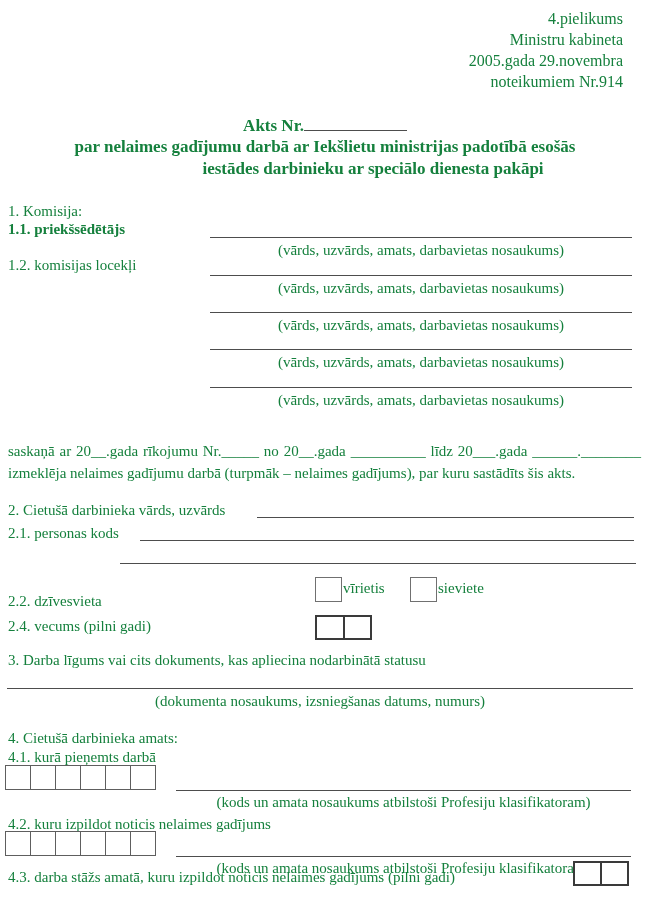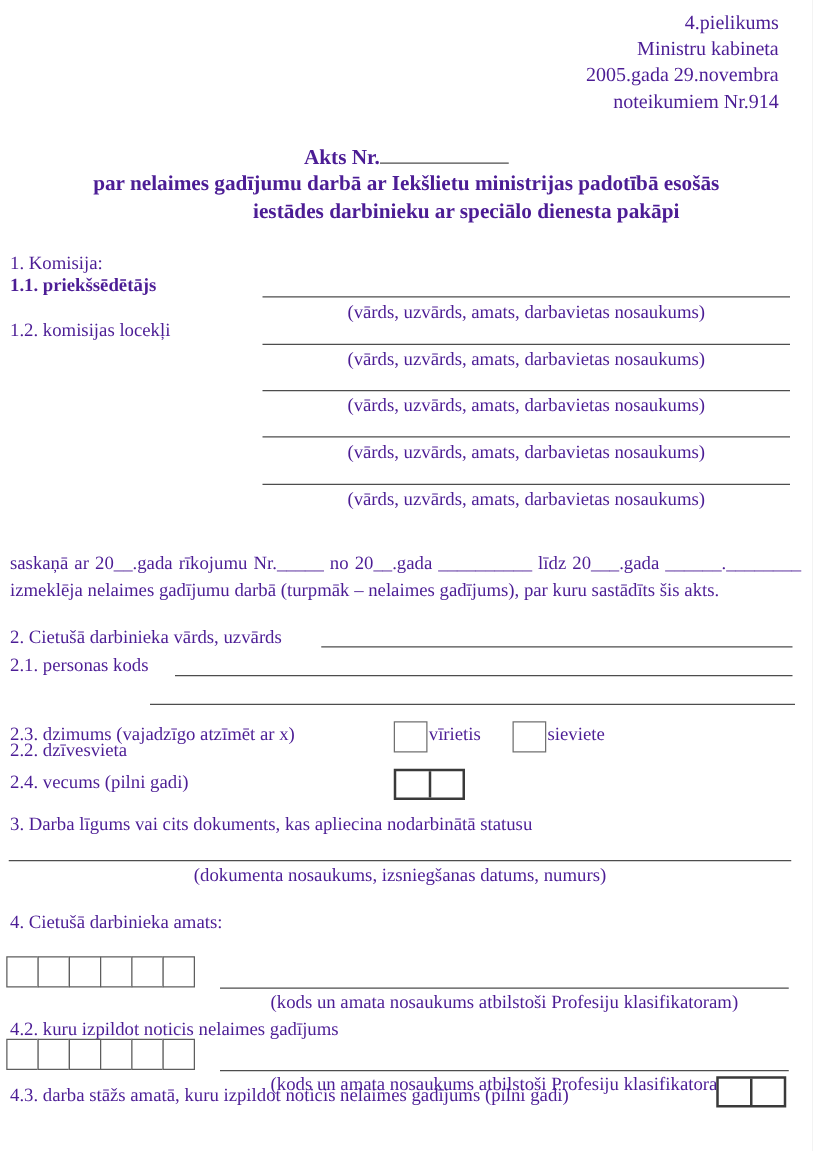--- a/index.html
+++ b/index.html
@@ -2,21 +2,21 @@
 <html><head>
 <meta charset="utf-8">
 <style>
   html,body{margin:0;padding:0;background:#e9e9e9;}
   .page{
     position:relative;
     width:650px;height:921px;
     margin:0 auto;
     background:#ffffff;
     font-family:"Liberation Serif","DejaVu Serif",serif;
-    color:#4c1d95;
+    color:#15803d;
     font-size:15px;
     overflow:hidden;
   }
   .abs{position:absolute;white-space:nowrap;}
   .hdr{position:absolute;top:8px;right:27px;text-align:right;font-size:16px;line-height:21px;}
   .title-line{position:absolute;left:0;width:650px;text-align:center;font-weight:bold;font-size:17px;}
   .blankline{display:inline-block;height:17px;border-bottom:1.5px solid #4d4d4d;vertical-align:baseline;}
   .rule{position:absolute;height:0;border-top:1.5px solid #4d4d4d;}
   .cap{position:absolute;text-align:center;font-size:15px;line-height:18px;}
   .chk{position:absolute;width:25px;height:23px;border:1px solid #707070;background:#fff;}
@@ -65,38 +65,38 @@
 
   <div class="abs" style="top:502px;left:8px;">2. Cietušā darbinieka vārds, uzvārds</div>
   <div class="rule" style="top:517px;left:257px;width:377px;"></div>
 
   <div class="abs" style="top:525px;left:8px;">2.1. personas kods</div>
   <div class="rule" style="top:540px;left:140px;width:494px;"></div>
 
   <div class="abs" style="top:560px;left:8px;margin-top:33px;">2.2. dzīvesvieta</div>
   <div class="rule" style="top:563px;left:120px;width:516px;"></div>
 
-  <div class="abs" style="top:580px;left:8px;">2.3. dzimums (vajadzīgo atzīmēt ar x)</div>
   <div class="chk" style="top:577px;left:315px;"></div>
   <div class="abs" style="top:580px;left:343px;">vīrietis</div>
   <div class="chk" style="top:577px;left:410px;"></div>
   <div class="abs" style="top:580px;left:438px;">sieviete</div>
 
   <div class="abs" style="top:618px;left:8px;">2.4. vecums (pilni gadi)</div>
   <div class="twocell" style="top:615px;left:315px;width:53px;">
     <div class="c"></div>
     <div class="c"></div>
   </div>
 
   <div class="abs" style="top:652px;left:8px;">3. Darba līgums vai cits dokuments, kas apliecina nodarbinātā statusu</div>
   <div class="rule" style="top:688px;left:7px;width:626px;"></div>
   <div class="cap" style="top:692px;left:7px;width:626px;">(dokumenta nosaukums, izsniegšanas datums, numurs)</div>
 
   <div class="abs" style="top:730px;left:8px;">4. Cietušā darbinieka amats:</div>
 
+  <div class="abs" style="top:749px;left:8px;">4.1. kurā pieņemts darbā</div>
   <div class="cellrow" style="top:765px;left:5px;">
     <div class="c"></div>
     <div class="c"></div>
     <div class="c"></div>
     <div class="c"></div>
     <div class="c"></div>
     <div class="c"></div>
   </div>
   <div class="rule" style="top:790px;left:176px;width:455px;"></div>
   <div class="cap" style="top:793px;left:176px;width:455px;">(kods un amata nosaukums atbilstoši Profesiju klasifikatoram)</div>

